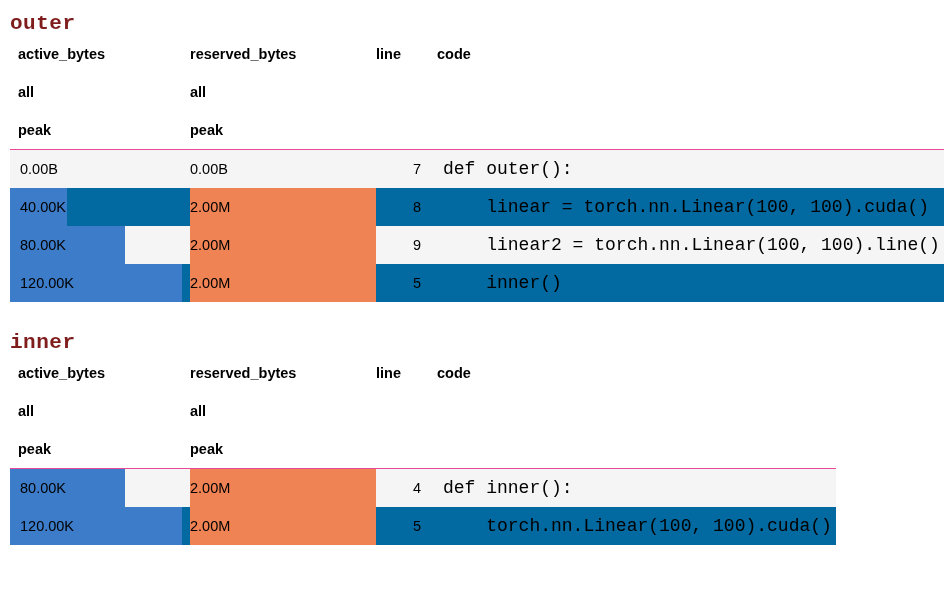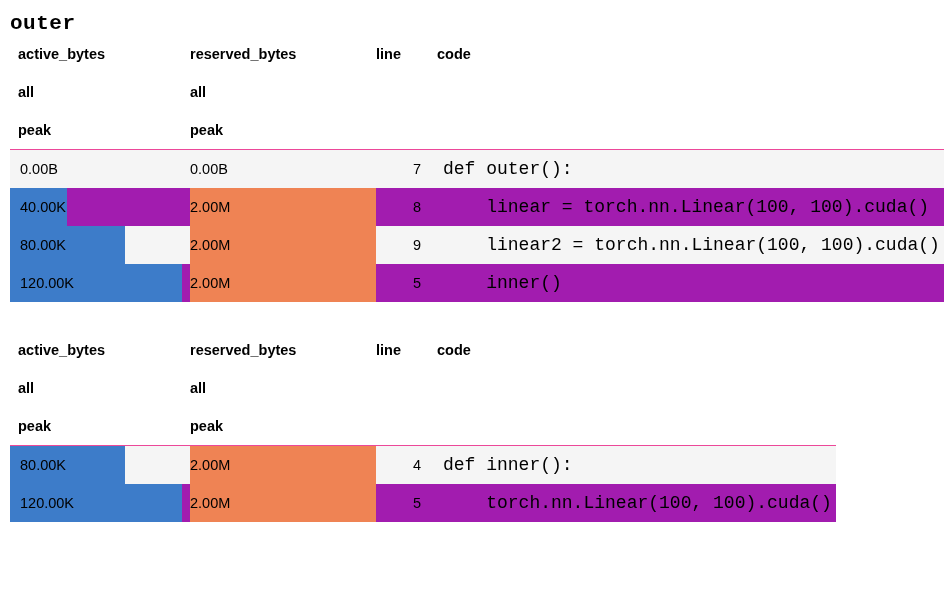--- a/index.html
+++ b/index.html
@@ -23,21 +23,21 @@
   }
 
   .section {
     position: relative;
   }
 
   .section-title {
     font-family: "Liberation Mono", "DejaVu Sans Mono", monospace;
     font-weight: bold;
     font-size: 21px;
-    color: #000000;
+    color: #7f1d1d;
     letter-spacing: 0.5px;
     margin: 0;
     padding: 0;
   }
 
   
   .mem-table {
     border-collapse: collapse;
     table-layout: fixed;
     font-size: 14.5px;
@@ -69,21 +69,21 @@
     white-space: nowrap;
   }
   .mem-table thead tr.hdr-last th {
     border-bottom: 1px solid #ec4899;
   }
   .mem-table thead th.pad-l { padding-left: 8px; margin-left: 44px; }
 
   
   .mem-table tbody tr { height: 38px; }
   .mem-table tbody tr.odd  { background: #f5f5f5; }
-  .mem-table tbody tr.even { background: #a21caf; }
+  .mem-table tbody tr.even { background: #0369a1; }
 
   .cell-bar {
     position: relative;
     height: 38px;
     overflow: hidden;
   }
   .cell-bar .bar-fill {
     position: absolute;
     left: 0;
     top: 0;
@@ -216,21 +216,21 @@
                 </div>
               </td>
               <td></td>
               <td>
                 <div class="cell-bar">
                   <div class="bar-fill" style="width: 100%; background: rgb(239, 131, 84);"></div>
                   <span class="bar-text">2.00M</span>
                 </div>
               </td>
               <td class="cell-line">9</td>
-              <td class="cell-code">    linear2 = torch.nn.Linear(100, 100).cuda()</td>
+              <td class="cell-code">    linear2 = torch.nn.Linear(100, 100).line()</td>
             </tr>
             <tr class="even">
               <td>
                 <div class="cell-bar cell-active">
                   <div class="bar-fill" style="width: 100%; background: rgb(61, 124, 201);"></div>
                   <span class="bar-text">120.00K</span>
                 </div>
               </td>
               <td></td>
               <td>
@@ -244,20 +244,21 @@
             </tr>
           </tbody>
       </table>
     </div>
   </div>
 
   <div class="gap-between"></div>
 
   <div class="section sec-inner">
 
+    <div class="section-title title-inner">inner</div>
 
     <div class="tbl-wrap-inner">
       <table class="mem-table narrow">
         <colgroup>
           <col class="c-active">
             <col class="c-gapcol" style="width:8px">
             <col class="c-reserved">
             <col class="c-line">
             <col class="c-code">
         </colgroup>

